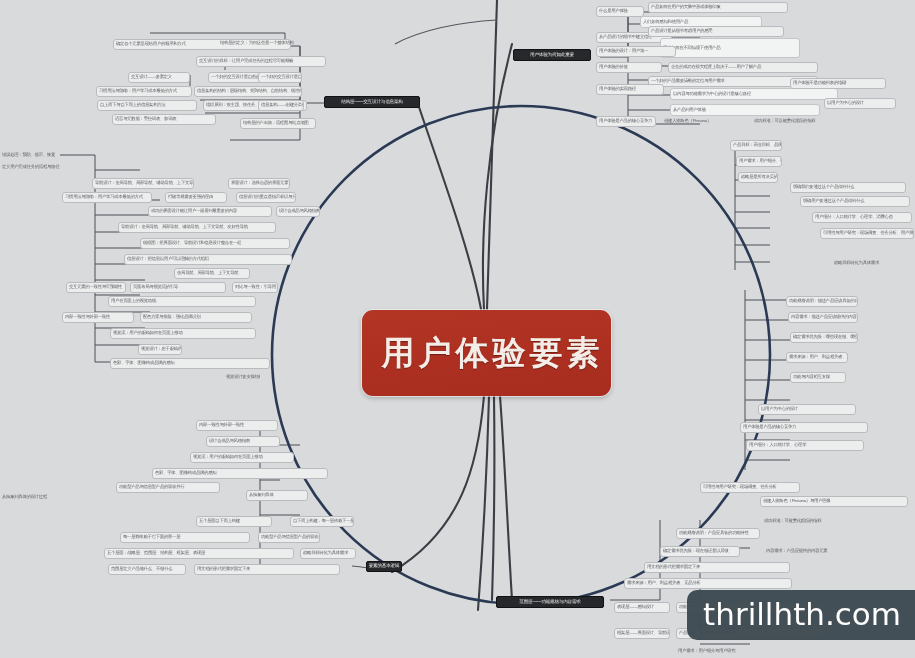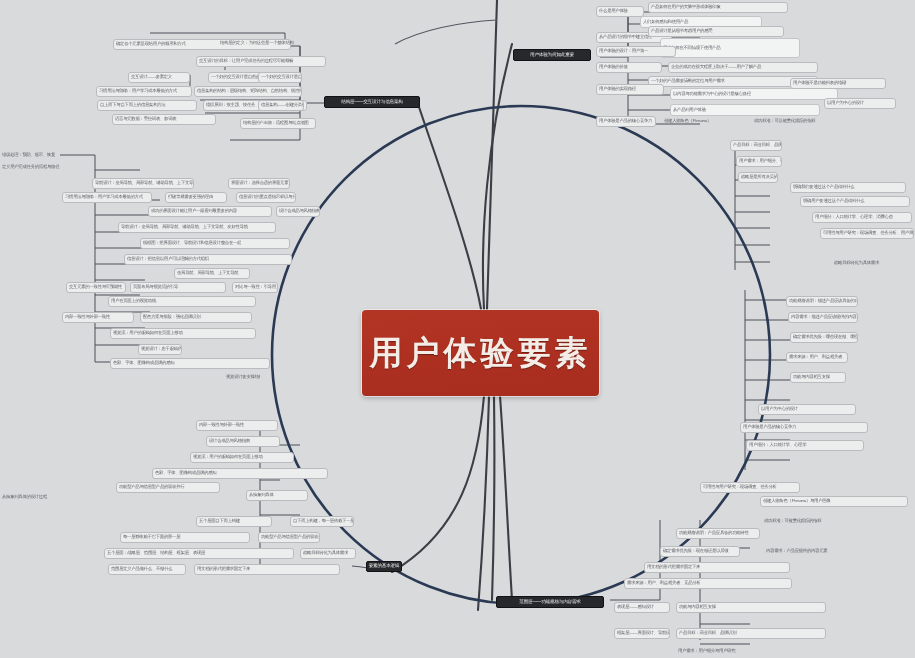--- a/index.html
+++ b/index.html
@@ -45,24 +45,24 @@
   }
   .node.lite{
     background:#f2f3f3;
     border-color:#c3c5c8;
   }
 
   
   #center-node{
     position:absolute;
     left:362px;top:310px;width:237px;height:86px;
-    border-radius:4px;
+    border-radius:11px;
     background:linear-gradient(175deg,#b33524 0%,#ad3021 48%,#a82d1f 100%);
     box-shadow:0 0 0 1px rgba(255,255,255,.55), 0 2px 5px rgba(0,0,0,.25);
-    display:flex;align-items:center;justify-content:center;
+    display:flex;align-items:center;justify-content:center;padding-left:12px;
   }
   #center-label{
     color:#f4ece6;
     font-size:33px;
     font-weight:700;
     letter-spacing:4px;
     text-shadow:0 1px 1px rgba(0,0,0,.35);
     font-family:"DejaVu Sans","Liberation Sans",sans-serif;
   }
 
@@ -494,14 +494,17 @@
   <div class="node" style="left:614px;top:628px;width:56px;height:11px;">
       <span>框架层——界面设计、导航设计与信息设计</span>
     </div>
   <div class="node" style="left:676px;top:628px;width:150px;height:11px;">
       <span>产品目标：商业目标、品牌识别</span>
     </div>
   <div class="node plain" style="left:676px;top:646px;width:170px;height:11px;">
       <span>用户需求：用户细分与用户研究</span>
     </div>
 
+  <div id="watermark">
+    <span>thrillhth.com</span>
+  </div>
 
 </div>
 
 </body></html>

